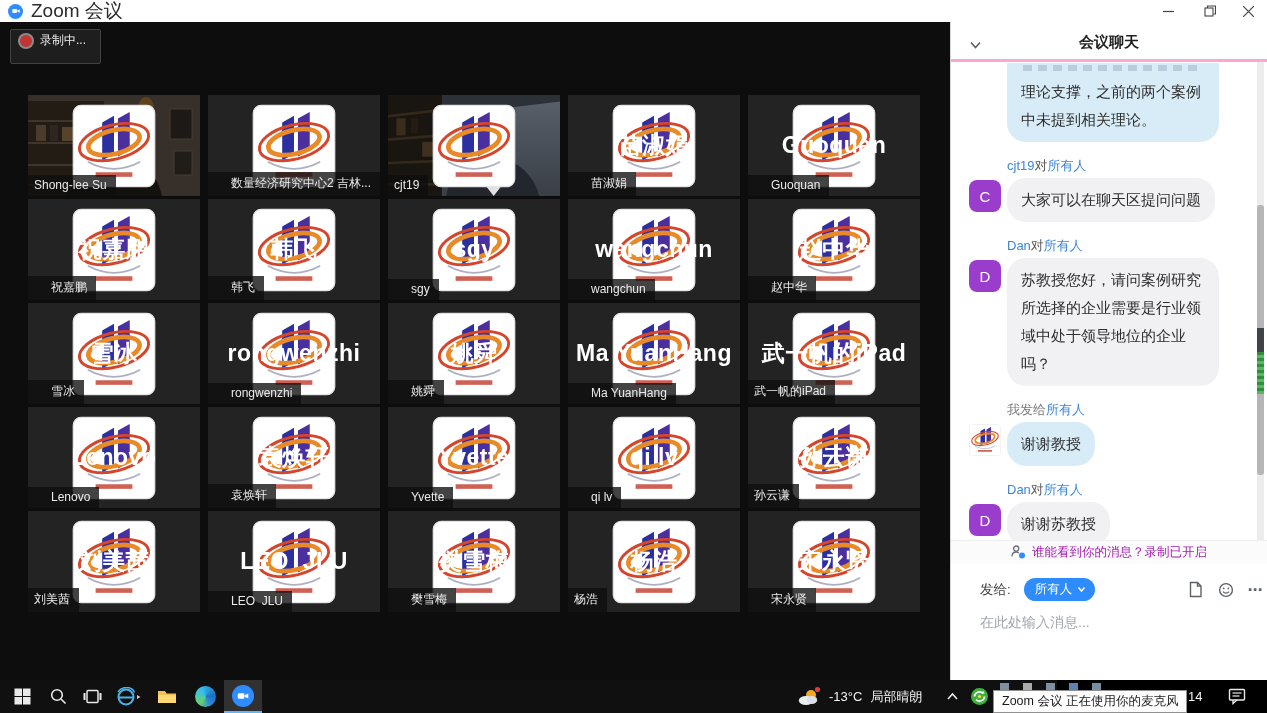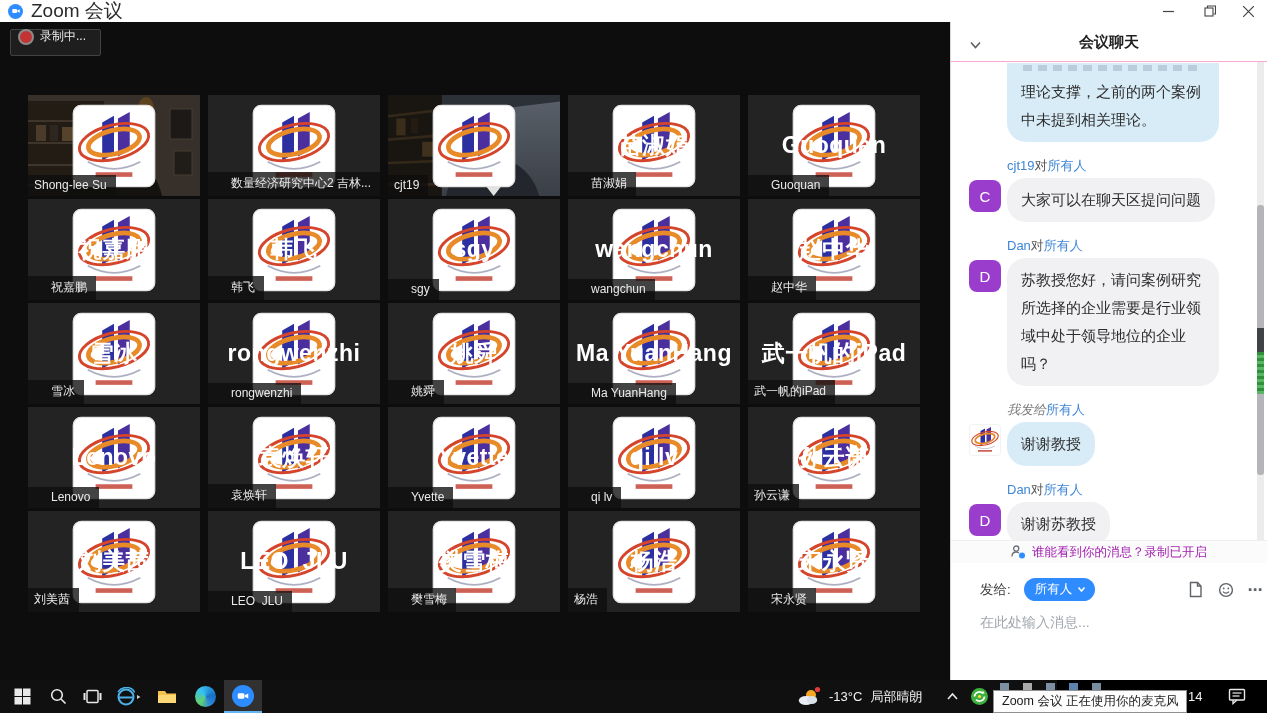--- a/index.html
+++ b/index.html
@@ -9,46 +9,46 @@
   
   .titlebar { position:absolute; top:0; left:0; width:1267px; height:22px; background:#ffffff; display:flex; align-items:center; }
   .titlebar .appicon { width:15px; height:15px; border-radius:50%; background:#2d8cff; margin:0 8px 0 8px; display:flex; align-items:center; justify-content:center; }
   .titlebar .title { font-size:19px; color:#2b2b2b; }
   .winbtn { position:absolute; top:0; width:34px; height:22px; display:flex; align-items:center; justify-content:center; cursor:default; }
   .winbtn svg { display:block; }
   .btn-min { right:82px; } .btn-max { right:40px; } .btn-close { right:2px; }
 
   
   .stage { position:absolute; top:22px; left:0; width:950px; height:658px; background:#0d0d0d; }
-  .rec-btn { position:absolute; top:7px; left:10px; height:27px; background:#1e1e1e; border:1px solid #424242; border-radius:2px; display:flex; align-items:center; gap:8px; padding:0 14px 12px 9px; color:#ececec; font-size:12px; }
+  .rec-btn { position:absolute; top:7px; left:10px; height:35px; background:#1e1e1e; border:1px solid #424242; border-radius:2px; display:flex; align-items:center; gap:8px; padding:0 14px 12px 9px; color:#ececec; font-size:12px; }
   .rec-dot { width:12px; height:12px; border-radius:50%; background:#c23333; box-shadow:0 0 0 2px #8b8b8b; }
 
   .grid { position:absolute; left:28px; top:73px; display:grid; grid-template-columns:repeat(5,172px); grid-auto-rows:101px; column-gap:8px; row-gap:3px; }
   .tile { position:relative; background:#232323; overflow:hidden; }
   .tile.active { outline:3px solid #c9d53e; outline-offset:-3px; }
   .tile-video { position:absolute; inset:0; }
   .tile-video svg { width:100%; height:100%; display:block; }
   .tile-center-logo { position:absolute; inset:0; display:flex; align-items:center; justify-content:center; }
   .tile-center-logo svg { width:86px; height:84px; }
   .tile-name-big { position:absolute; inset:0; display:flex; align-items:center; justify-content:center; color:#fff; font-size:23px; font-weight:700; white-space:pre; letter-spacing:.5px; }
   .tile-label { position:absolute; left:0; bottom:0; max-width:100%; display:flex; align-items:center; gap:5px; background:rgba(14,14,14,.78); padding:3px 9px 4px 6px; color:#eaeaea; font-size:12px; white-space:pre; overflow:hidden; }
   .tile-label .mic { width:12px; height:12px; flex:none; }
 
   
   .chat { position:absolute; left:950px; top:22px; width:317px; height:658px; background:#fff; border-left:1px solid #d6d6d6; }
-  .chat-header { position:relative; height:40px; border-bottom:1px solid #f9a8d4; }
+  .chat-header { position:relative; height:40px; border-bottom:3px solid #f9a8d4; }
   .chat-title { text-align:center; line-height:40px; font-size:15px; font-weight:700; color:#1f1f1f; }
   .chat-collapse { position:absolute; left:18px; top:14px; width:13px; height:10px; cursor:pointer; }
 
   .messages { position:absolute; top:40px; left:0; width:100%; height:478px; overflow:hidden; }
   .msg { margin:16px 14px 0 18px; }
   .msg.continuation { margin-top:1px; }
   .sender-line { margin-left:38px; font-size:13px; line-height:16px; margin-bottom:4px; }
   .sender-line .nm { color:#3d85d6; }
-  .sender-line .nm.muted { color:#7a7a7a;font-style:italic; }
+  .sender-line .nm.muted { color:#7a7a7a; }
   .sender-line .cn { color:#565656; }
   .msg-row { display:flex; align-items:flex-start; gap:6px; }
   .avatar { width:32px; height:32px; border-radius:8px; background:#9b3dcc; color:#fff; font-size:15px; display:flex; align-items:center; justify-content:center; flex:none; margin-top:2px; }
   .avatar.logo { background:#fff; }
   .avatar.logo svg { width:32px; height:32px; }
   .bubble { max-width:212px; padding:8px 14px; border-radius:19px; font-size:15px; line-height:28px; color:#2e2e2e; }
   .bubble.gray { background:#f1f1f4; }
   .bubble.blue { background:#d8ecf8; }
   .msg.continuation .bubble { margin-left:38px; border-top-left-radius:0; border-top-right-radius:0; padding-top:2px; }
   .clipped-line { height:6px; margin:0 2px 7px 2px; background:repeating-linear-gradient(90deg,#9fb4c6 0 9px,transparent 9px 15px); opacity:.55; }

